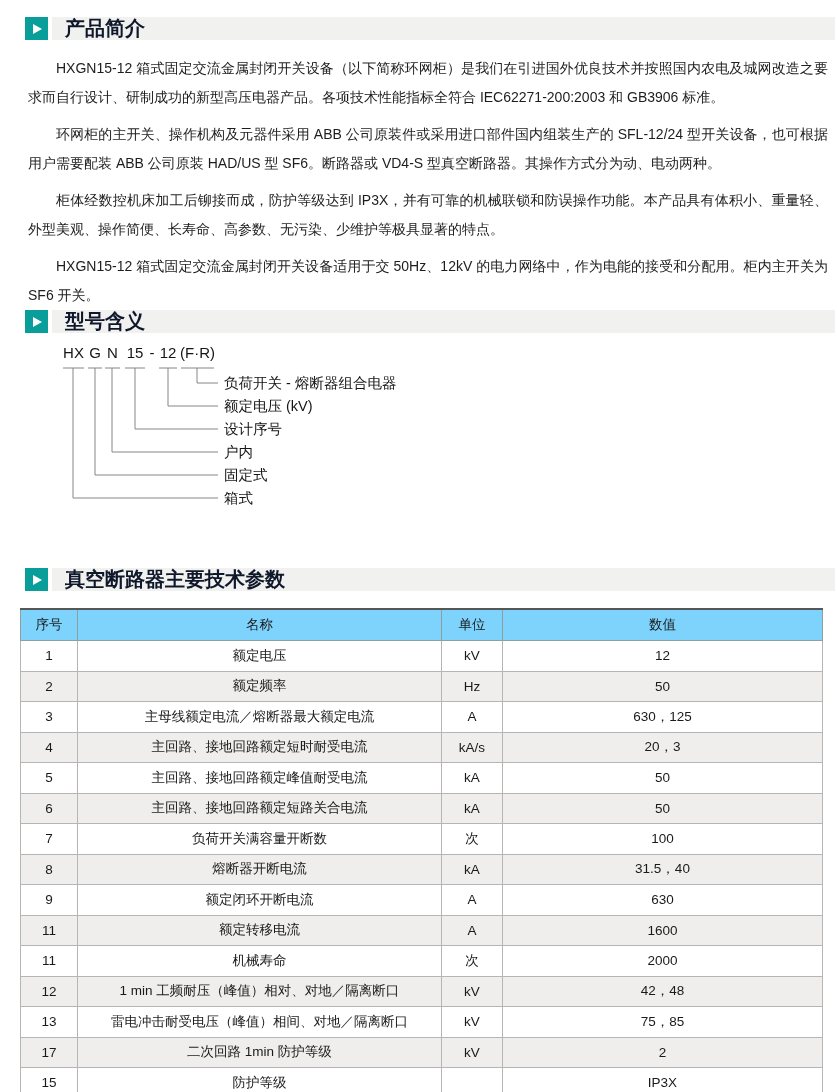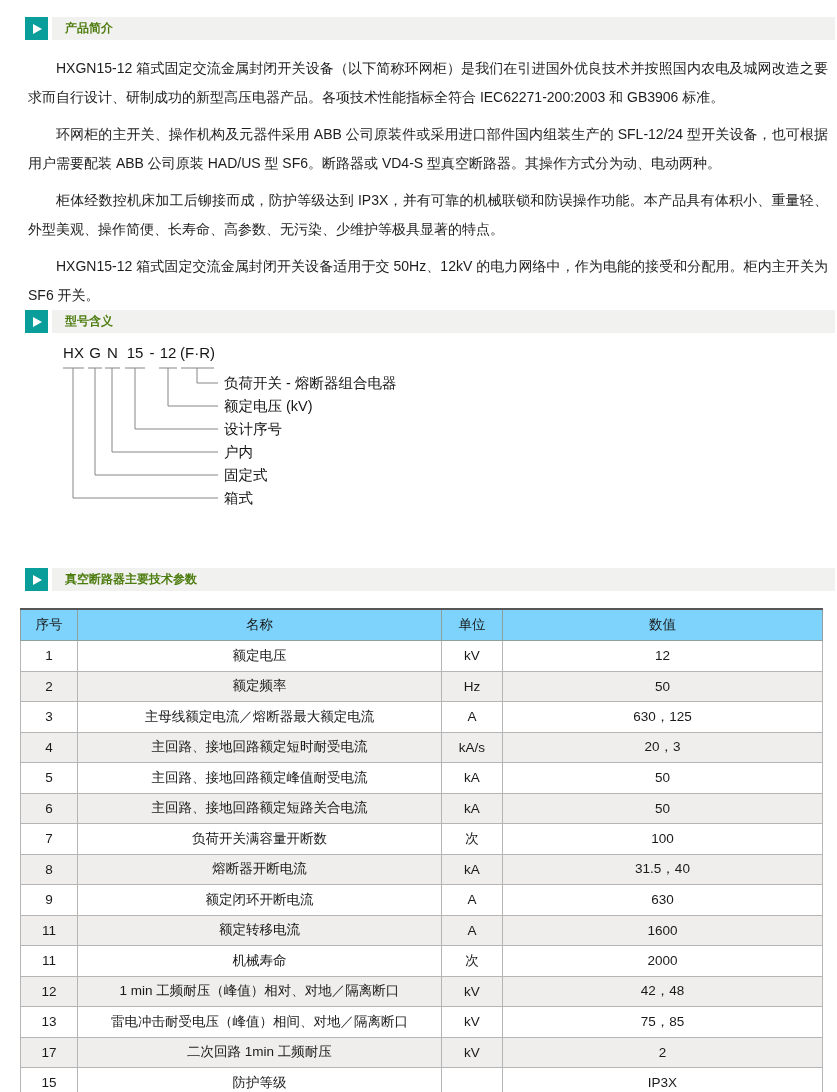--- a/index.html
+++ b/index.html
@@ -8,21 +8,21 @@
     font-family:"Liberation Sans","DejaVu Sans",sans-serif;
     color:#1c1c1c;overflow:hidden;
   }
   
   .sec-header{position:absolute;left:0;width:837px;height:23px;}
   .marker{position:absolute;left:25px;top:0;width:23px;height:23px;background:#0a9e9a;
           display:flex;align-items:center;justify-content:center;}
   .marker .tri{width:0;height:0;border-left:9px solid #ffffff;
           border-top:5.5px solid transparent;border-bottom:5.5px solid transparent;margin-left:2px;}
   .sec-bar{position:absolute;left:52px;top:0;width:783px;height:23px;background:#f1f1ef;}
-  .sec-title{display:inline-block;padding-left:13px;line-height:23px;font-size:12px;font-weight:bold;color:#4d7c0f;}
+  .sec-title{display:inline-block;padding-left:13px;line-height:23px;font-size:20px;font-weight:bold;color:#0f172a;}
   
   .paragraphs{position:absolute;left:20px;top:46px;width:816px;
     font-size:14px;line-height:29px;text-align:justify;color:#1d1d1d;}
   .paragraphs p{margin:8px;text-indent:2em;}
   
   .model-svg{position:absolute;left:0;top:342px;}
   .model-svg text{fill:#151515;}
   .model-svg .code{font-size:15px;}
   .model-svg .lbl{font-size:14.5px;}
   .model-svg path, .model-svg line{stroke:#868686;stroke-width:1;fill:none;}
@@ -200,21 +200,21 @@
       <td>42，48</td>
     </tr>
     <tr>
       <td>13</td>
       <td>雷电冲击耐受电压（峰值）相间、对地／隔离断口</td>
       <td>kV</td>
       <td>75，85</td>
     </tr>
     <tr class="alt">
       <td>17</td>
-      <td>二次回路 1min 工频耐压</td>
+      <td>二次回路 1min 防护等级</td>
       <td>kV</td>
       <td>2</td>
     </tr>
     <tr>
       <td>15</td>
       <td>防护等级</td>
       <td></td>
       <td>IP3X</td>
     </tr>
   </tbody>

